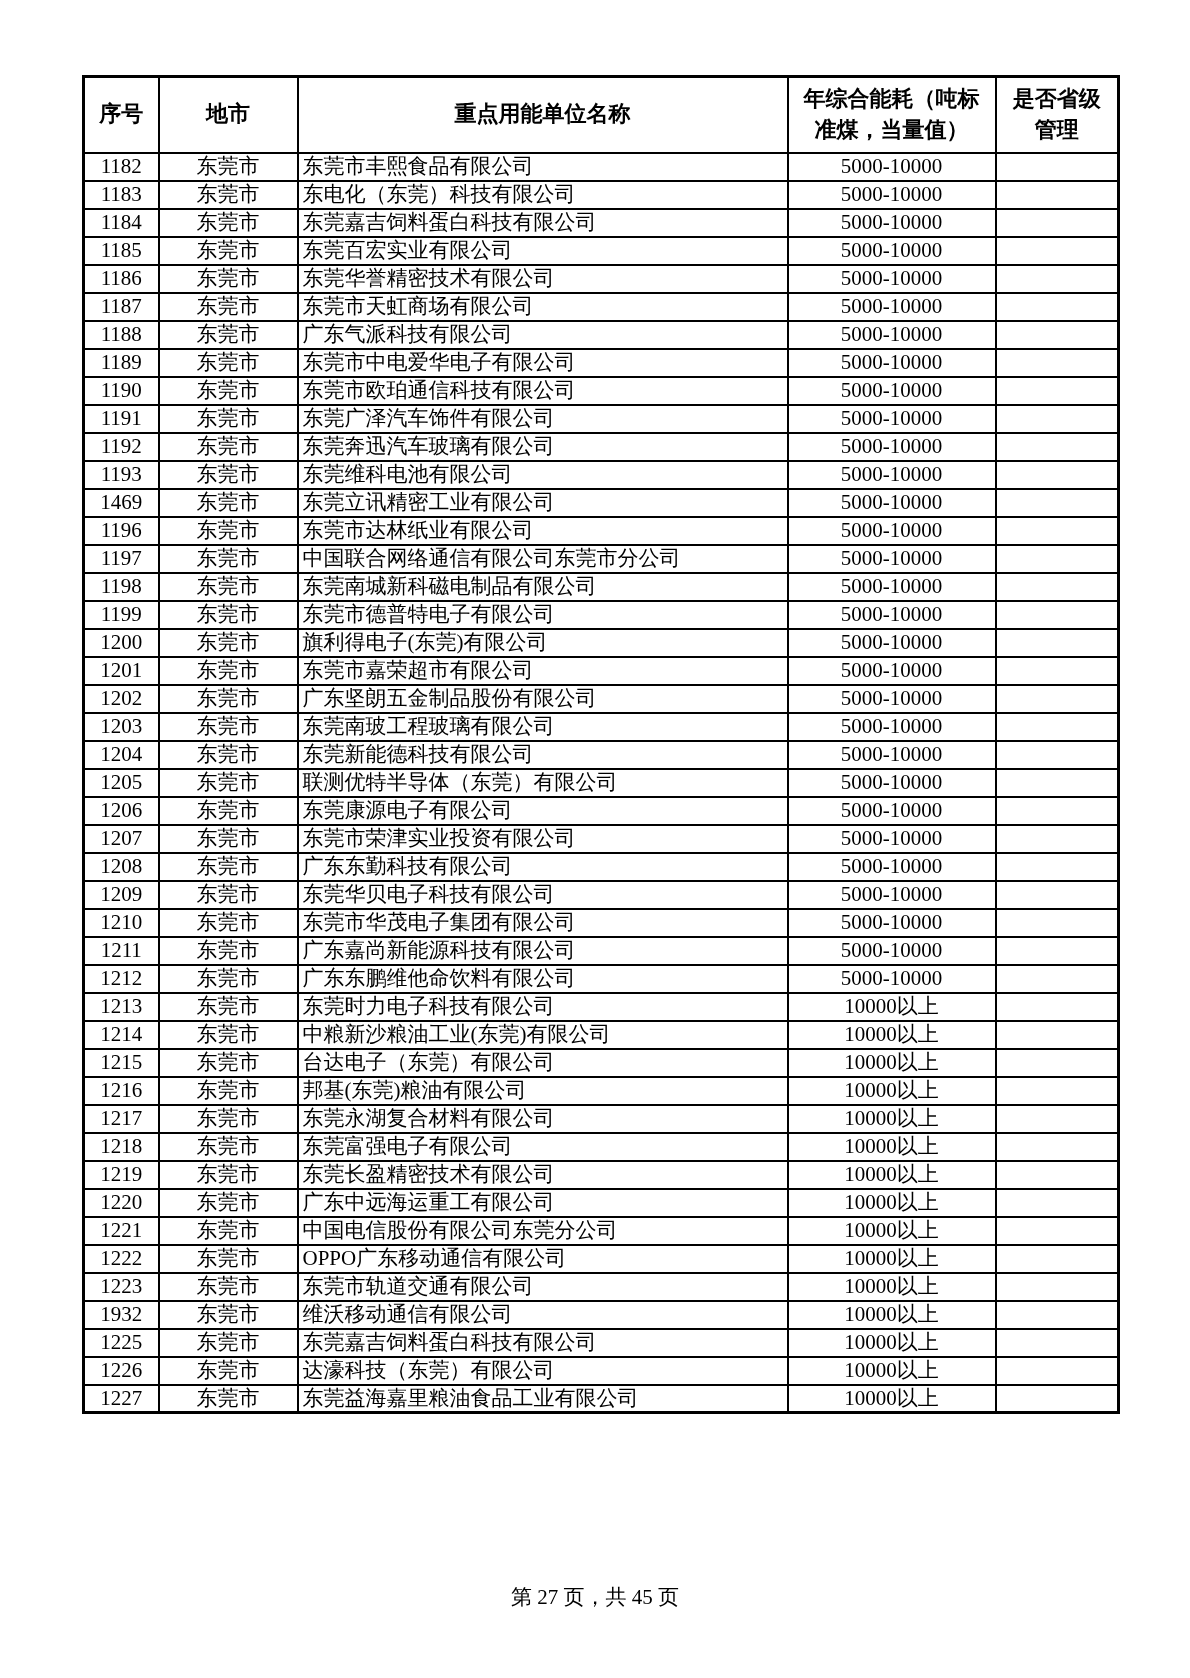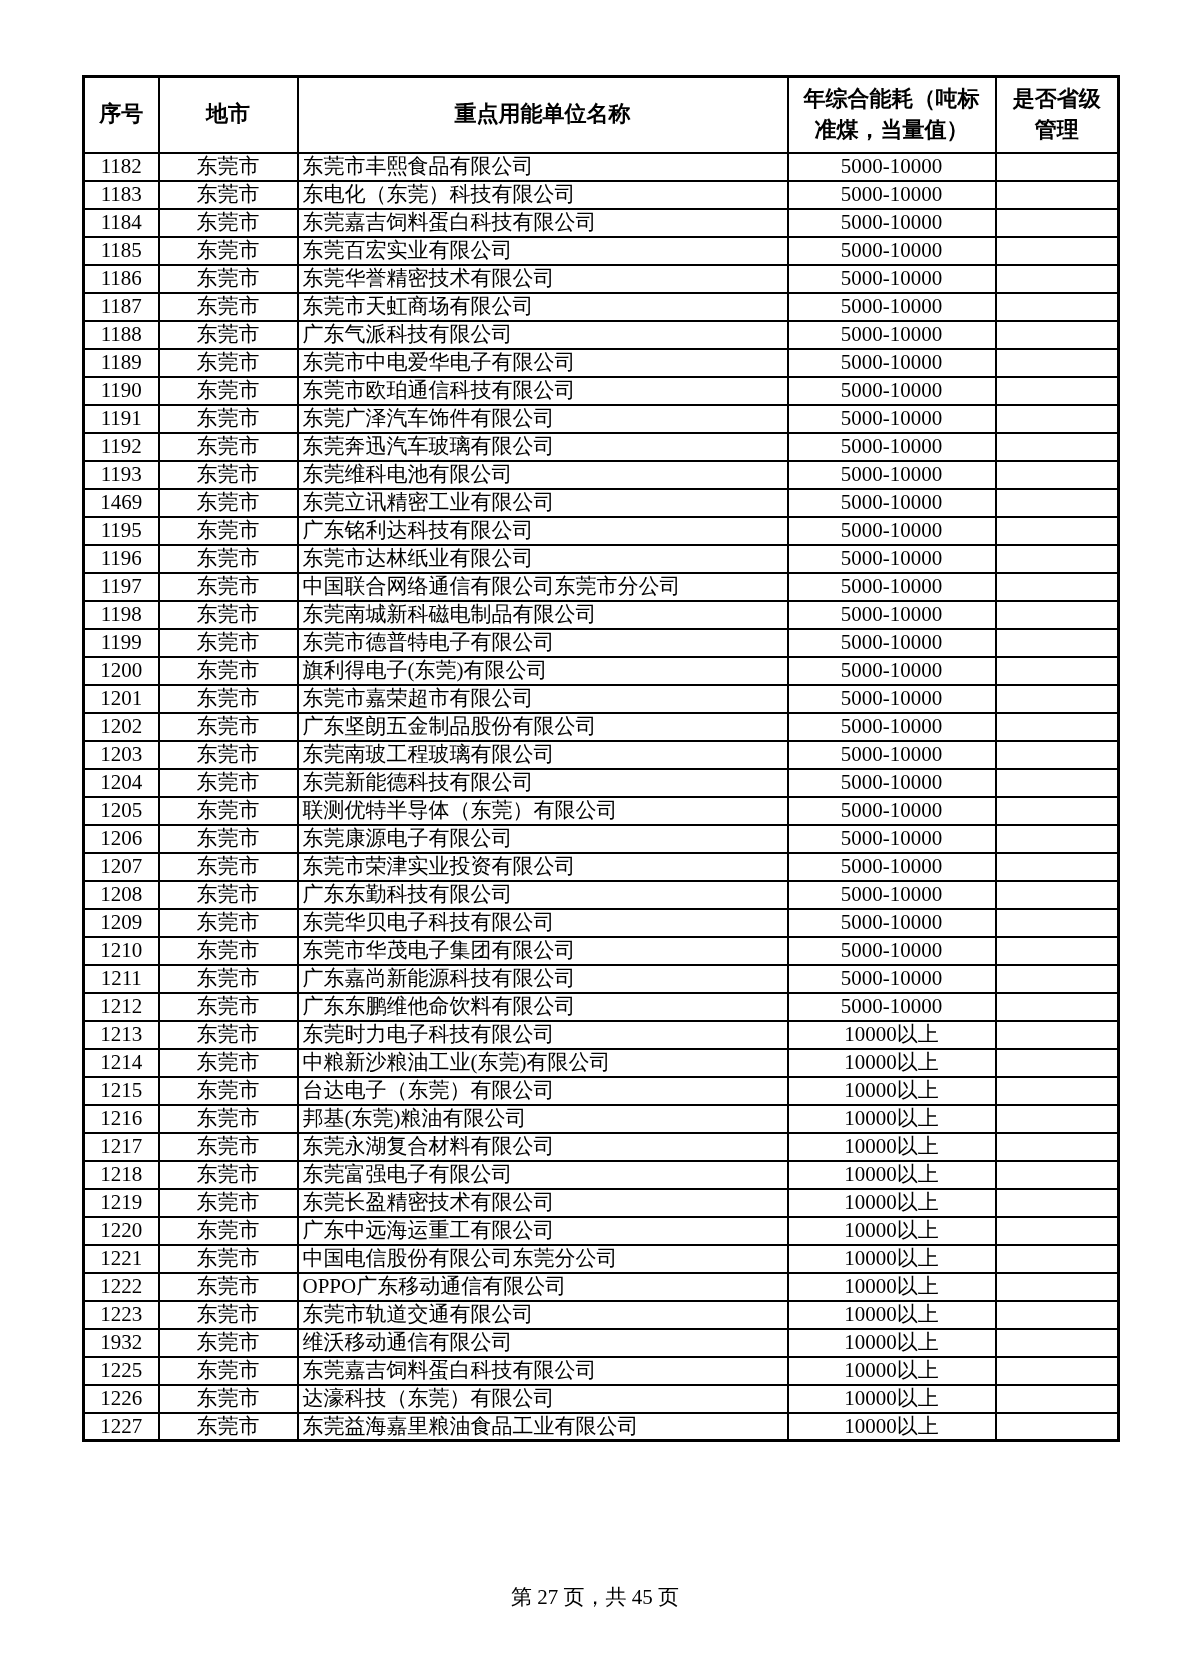--- a/index.html
+++ b/index.html
@@ -176,27 +176,20 @@
           <td class="c-prov"></td>
         </tr>
         <tr>
           <td class="c-no">1469</td>
           <td class="c-city">东莞市</td>
           <td class="c-name">东莞立讯精密工业有限公司</td>
           <td class="c-energy">5000-10000</td>
           <td class="c-prov"></td>
         </tr>
         <tr>
-          <td class="c-no">1195</td>
-          <td class="c-city">东莞市</td>
-          <td class="c-name">广东铭利达科技有限公司</td>
-          <td class="c-energy">5000-10000</td>
-          <td class="c-prov"></td>
-        </tr>
-        <tr>
           <td class="c-no">1196</td>
           <td class="c-city">东莞市</td>
           <td class="c-name">东莞市达林纸业有限公司</td>
           <td class="c-energy">5000-10000</td>
           <td class="c-prov"></td>
         </tr>
         <tr>
           <td class="c-no">1197</td>
           <td class="c-city">东莞市</td>
           <td class="c-name">中国联合网络通信有限公司东莞市分公司</td>

